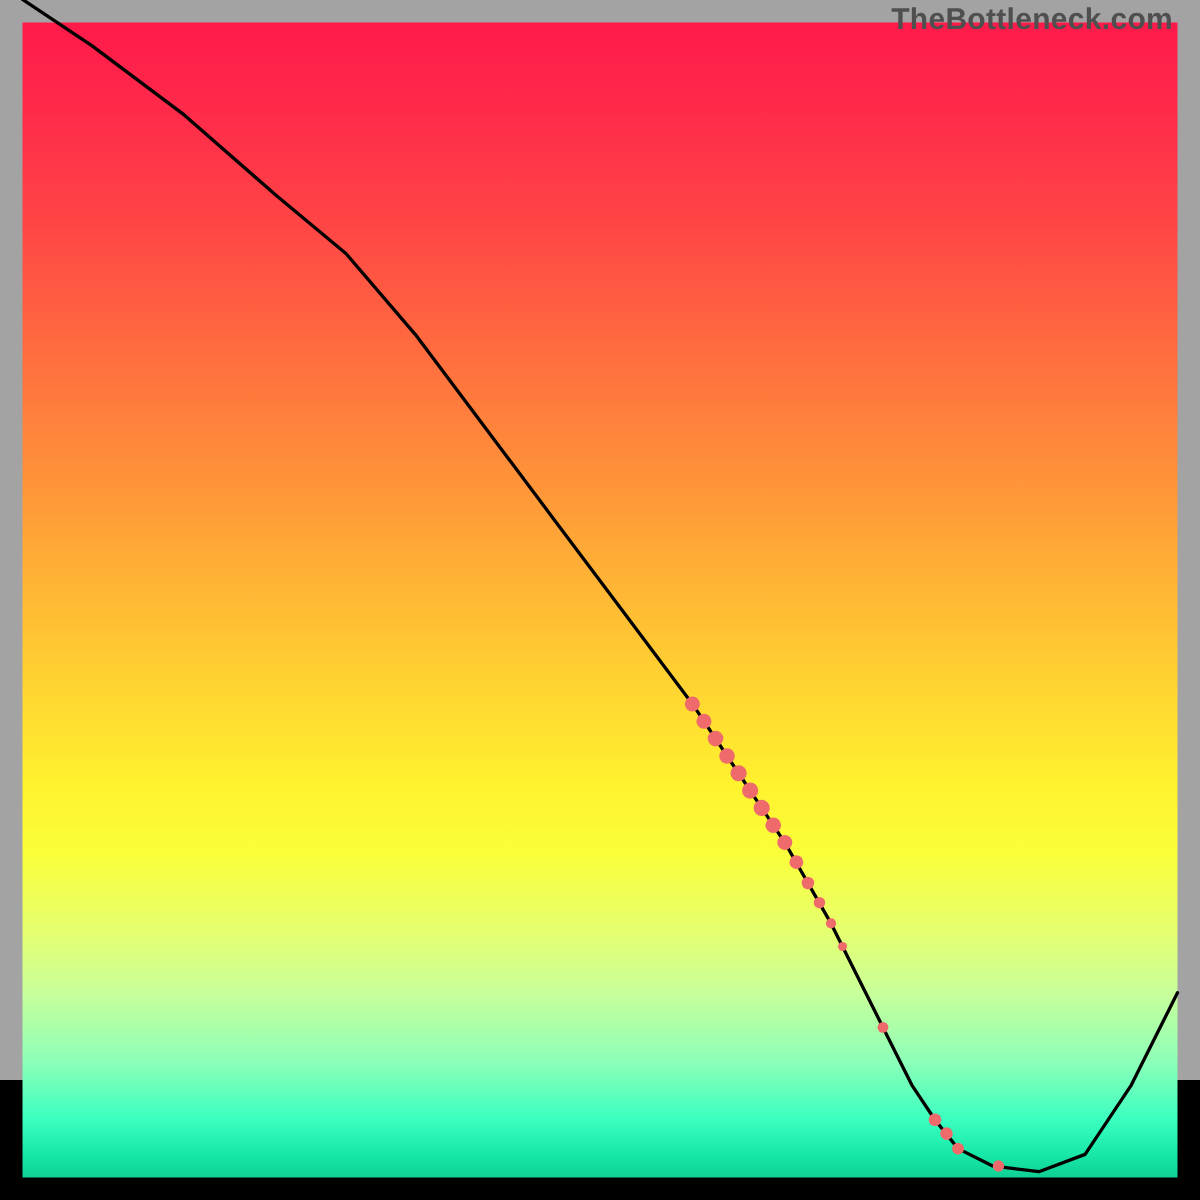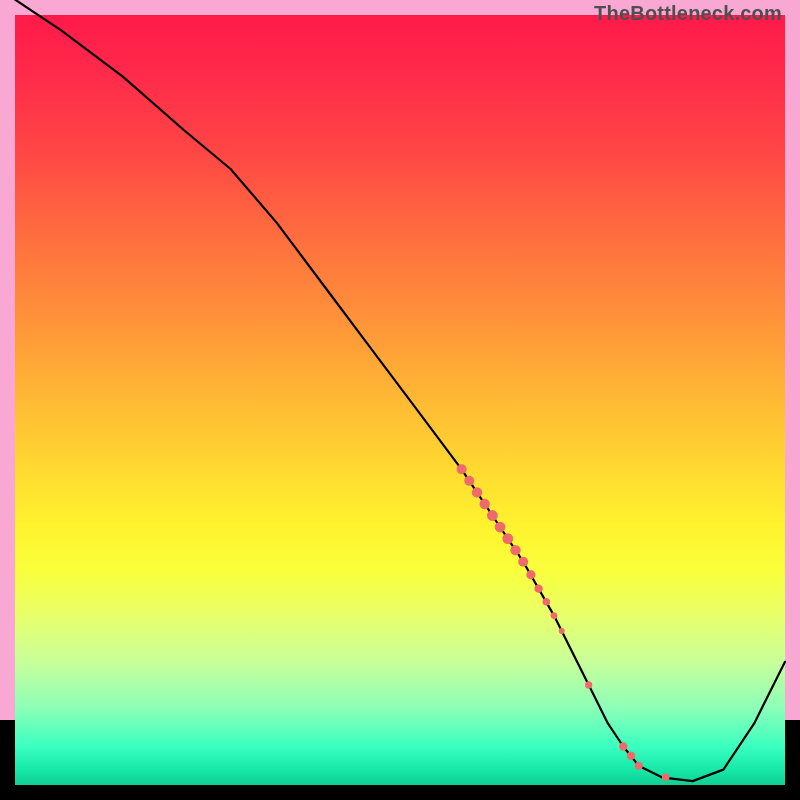--- a/index.html
+++ b/index.html
@@ -1,21 +1,21 @@
 <!DOCTYPE html>
 <html><head>
 <meta charset="utf-8">
 <style>
   * { margin: 0; padding: 0; box-sizing: border-box; }
   html, body { width: 800px; height: 800px; overflow: hidden; background: #000; }
   .frame {
     position: relative;
     width: 800px;
     height: 720px;
-    background: #f9a8d4;
+    background: #a3a3a3;
   }
   .plot-area {
     position: absolute;
     left: 15px;
     top: 15px;
     width: 770px;
     height: 770px;
     background: linear-gradient(to bottom,
       #ff1a4a 0%,
       #ff2b4a 8%,

